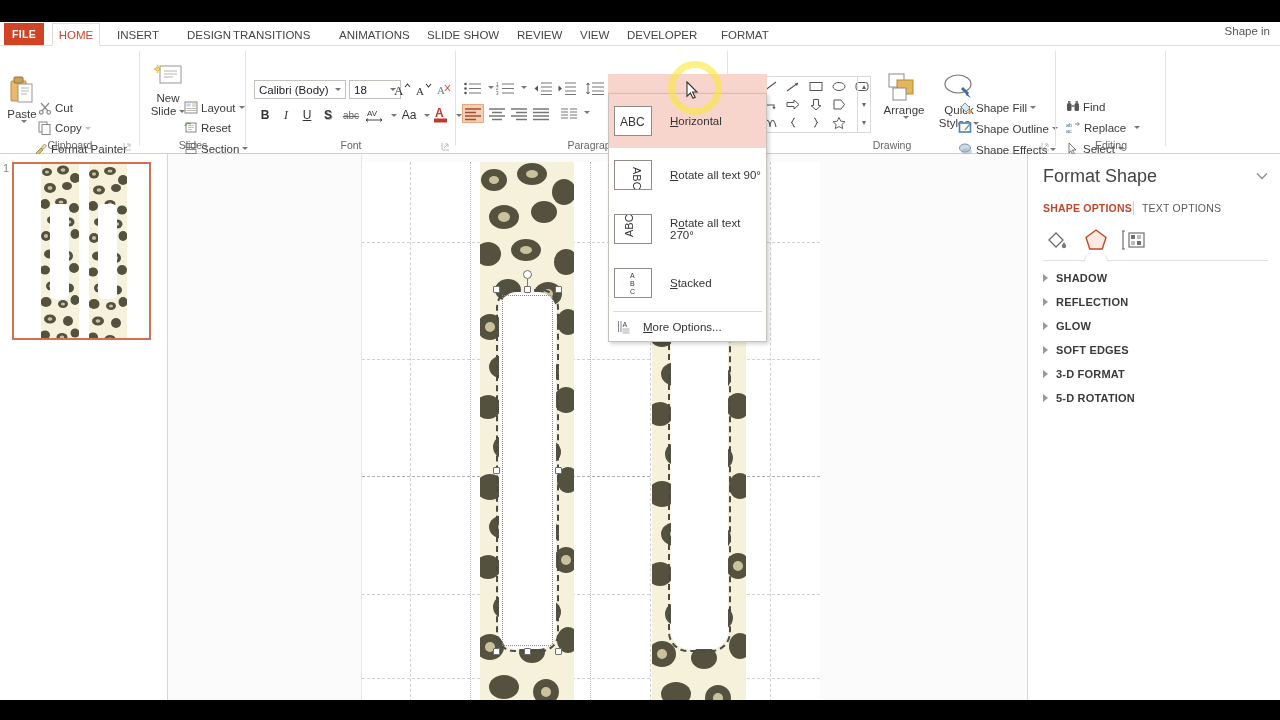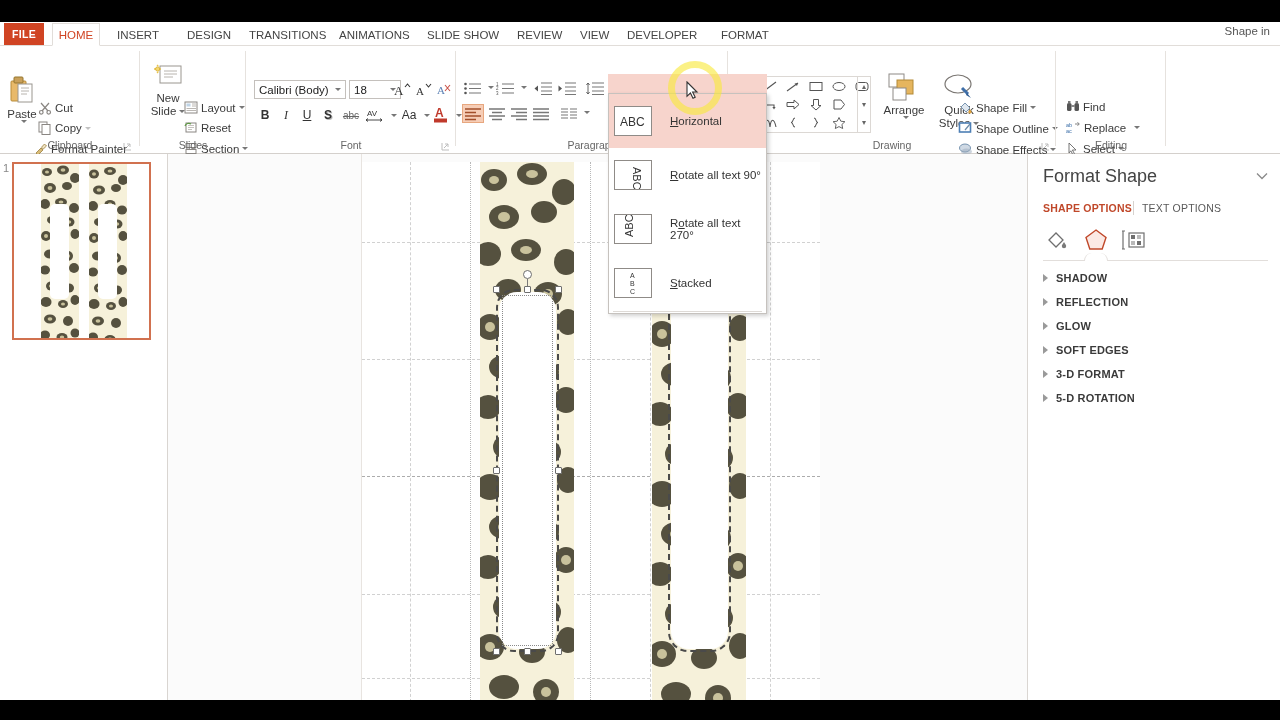--- a/index.html
+++ b/index.html
@@ -97,21 +97,21 @@
 </head>
 <body>
 
 <div id="app">
 
   <div class="tabbar">
     <div class="tab-file">FILE</div>
     <div class="tab active" style="left:52px;width:48px;">HOME</div>
     <div class="tab" style="left:108px;">INSERT</div>
     <div class="tab" style="left:178px;">DESIGN</div>
-    <div class="tab" style="left:240px;">TRANSITIONS</div>
+    <div class="tab" style="left:224px;">TRANSITIONS</div>
     <div class="tab" style="left:330px;">ANIMATIONS</div>
     <div class="tab" style="left:418px;">SLIDE SHOW</div>
     <div class="tab" style="left:508px;">REVIEW</div>
     <div class="tab" style="left:571px;">VIEW</div>
     <div class="tab" style="left:618px;">DEVELOPER</div>
     <div class="tab" style="left:712px;">FORMAT</div>
     <div class="signin">Shape in</div>
   </div>
 
   <div class="ribbon">
@@ -958,20 +958,30 @@
             <text x="15" y="9" font-size="7" fill="#333" font-family="Liberation Sans, sans-serif">A</text>
             <text x="15" y="17" font-size="7" fill="#333" font-family="Liberation Sans, sans-serif">B</text>
             <text x="15" y="25" font-size="7" fill="#333" font-family="Liberation Sans, sans-serif">C</text>
           </svg>
       </span>
       <span class="mlabel"><span class="u">S</span>tacked</span>
     </div>
 
     <div class="mi-sep"></div>
 
+    <div class="mi-more">
+      <span>
+        <svg width="15" height="15" viewBox="0 0 15 15">
+            <path d="M1.5 2v11M4 2v11" stroke="#888" stroke-width="1"></path>
+            <text x="5.5" y="8" font-size="7" fill="#444" font-family="Liberation Sans, sans-serif">A</text>
+            <path d="M5.5 10h7M5.5 12h7M5.5 14h7" stroke="#888" stroke-width=".7"></path>
+          </svg>
+      </span>
+      <span class="mlabel"><span class="u">M</span>ore Options...</span>
+    </div>
   </div>
 
   <div class="ring" style="left:668px;top:39px;width:54px;height:54px;"></div>
   <div class="cursor" style="left:686px;top:59px;">
     <svg width="14" height="20" viewBox="0 0 14 20">
       <path d="M1 1l10 10H6.6l2.6 5.2-2.2 1.1L4.4 12 1 15.3z" fill="#fff" stroke="#333" stroke-width="1.1"></path>
     </svg>
   </div>
 
 </div>

